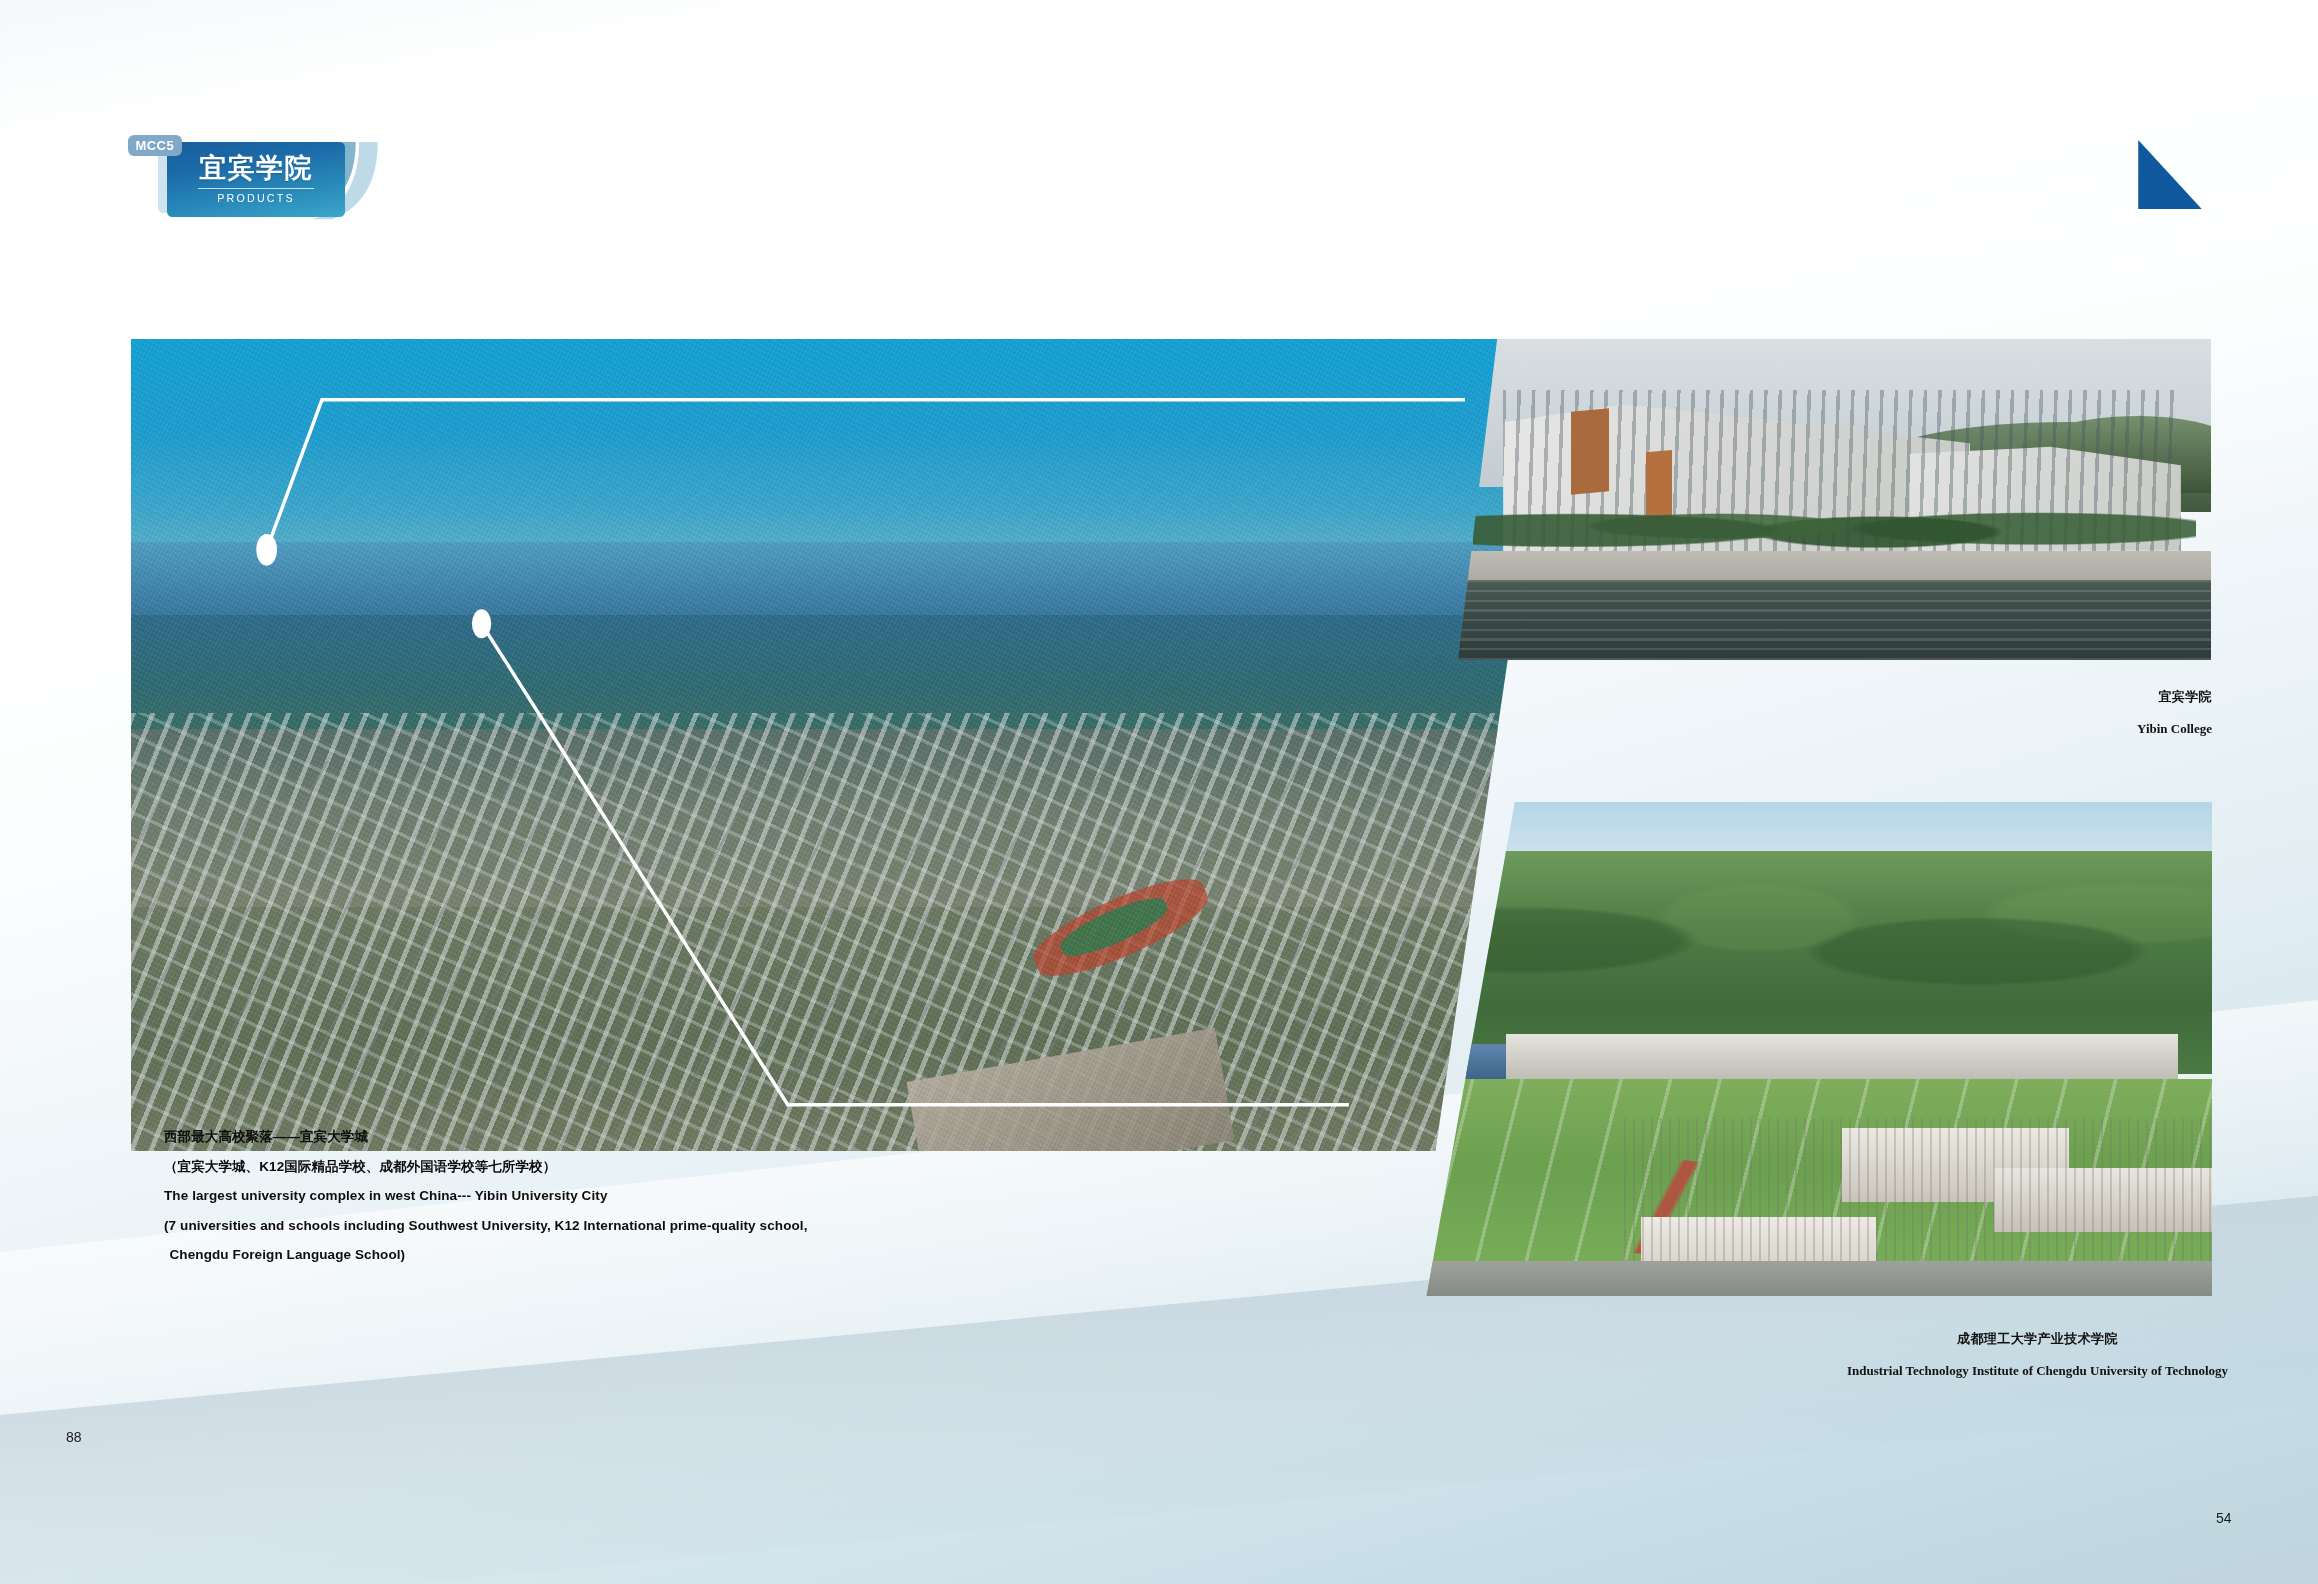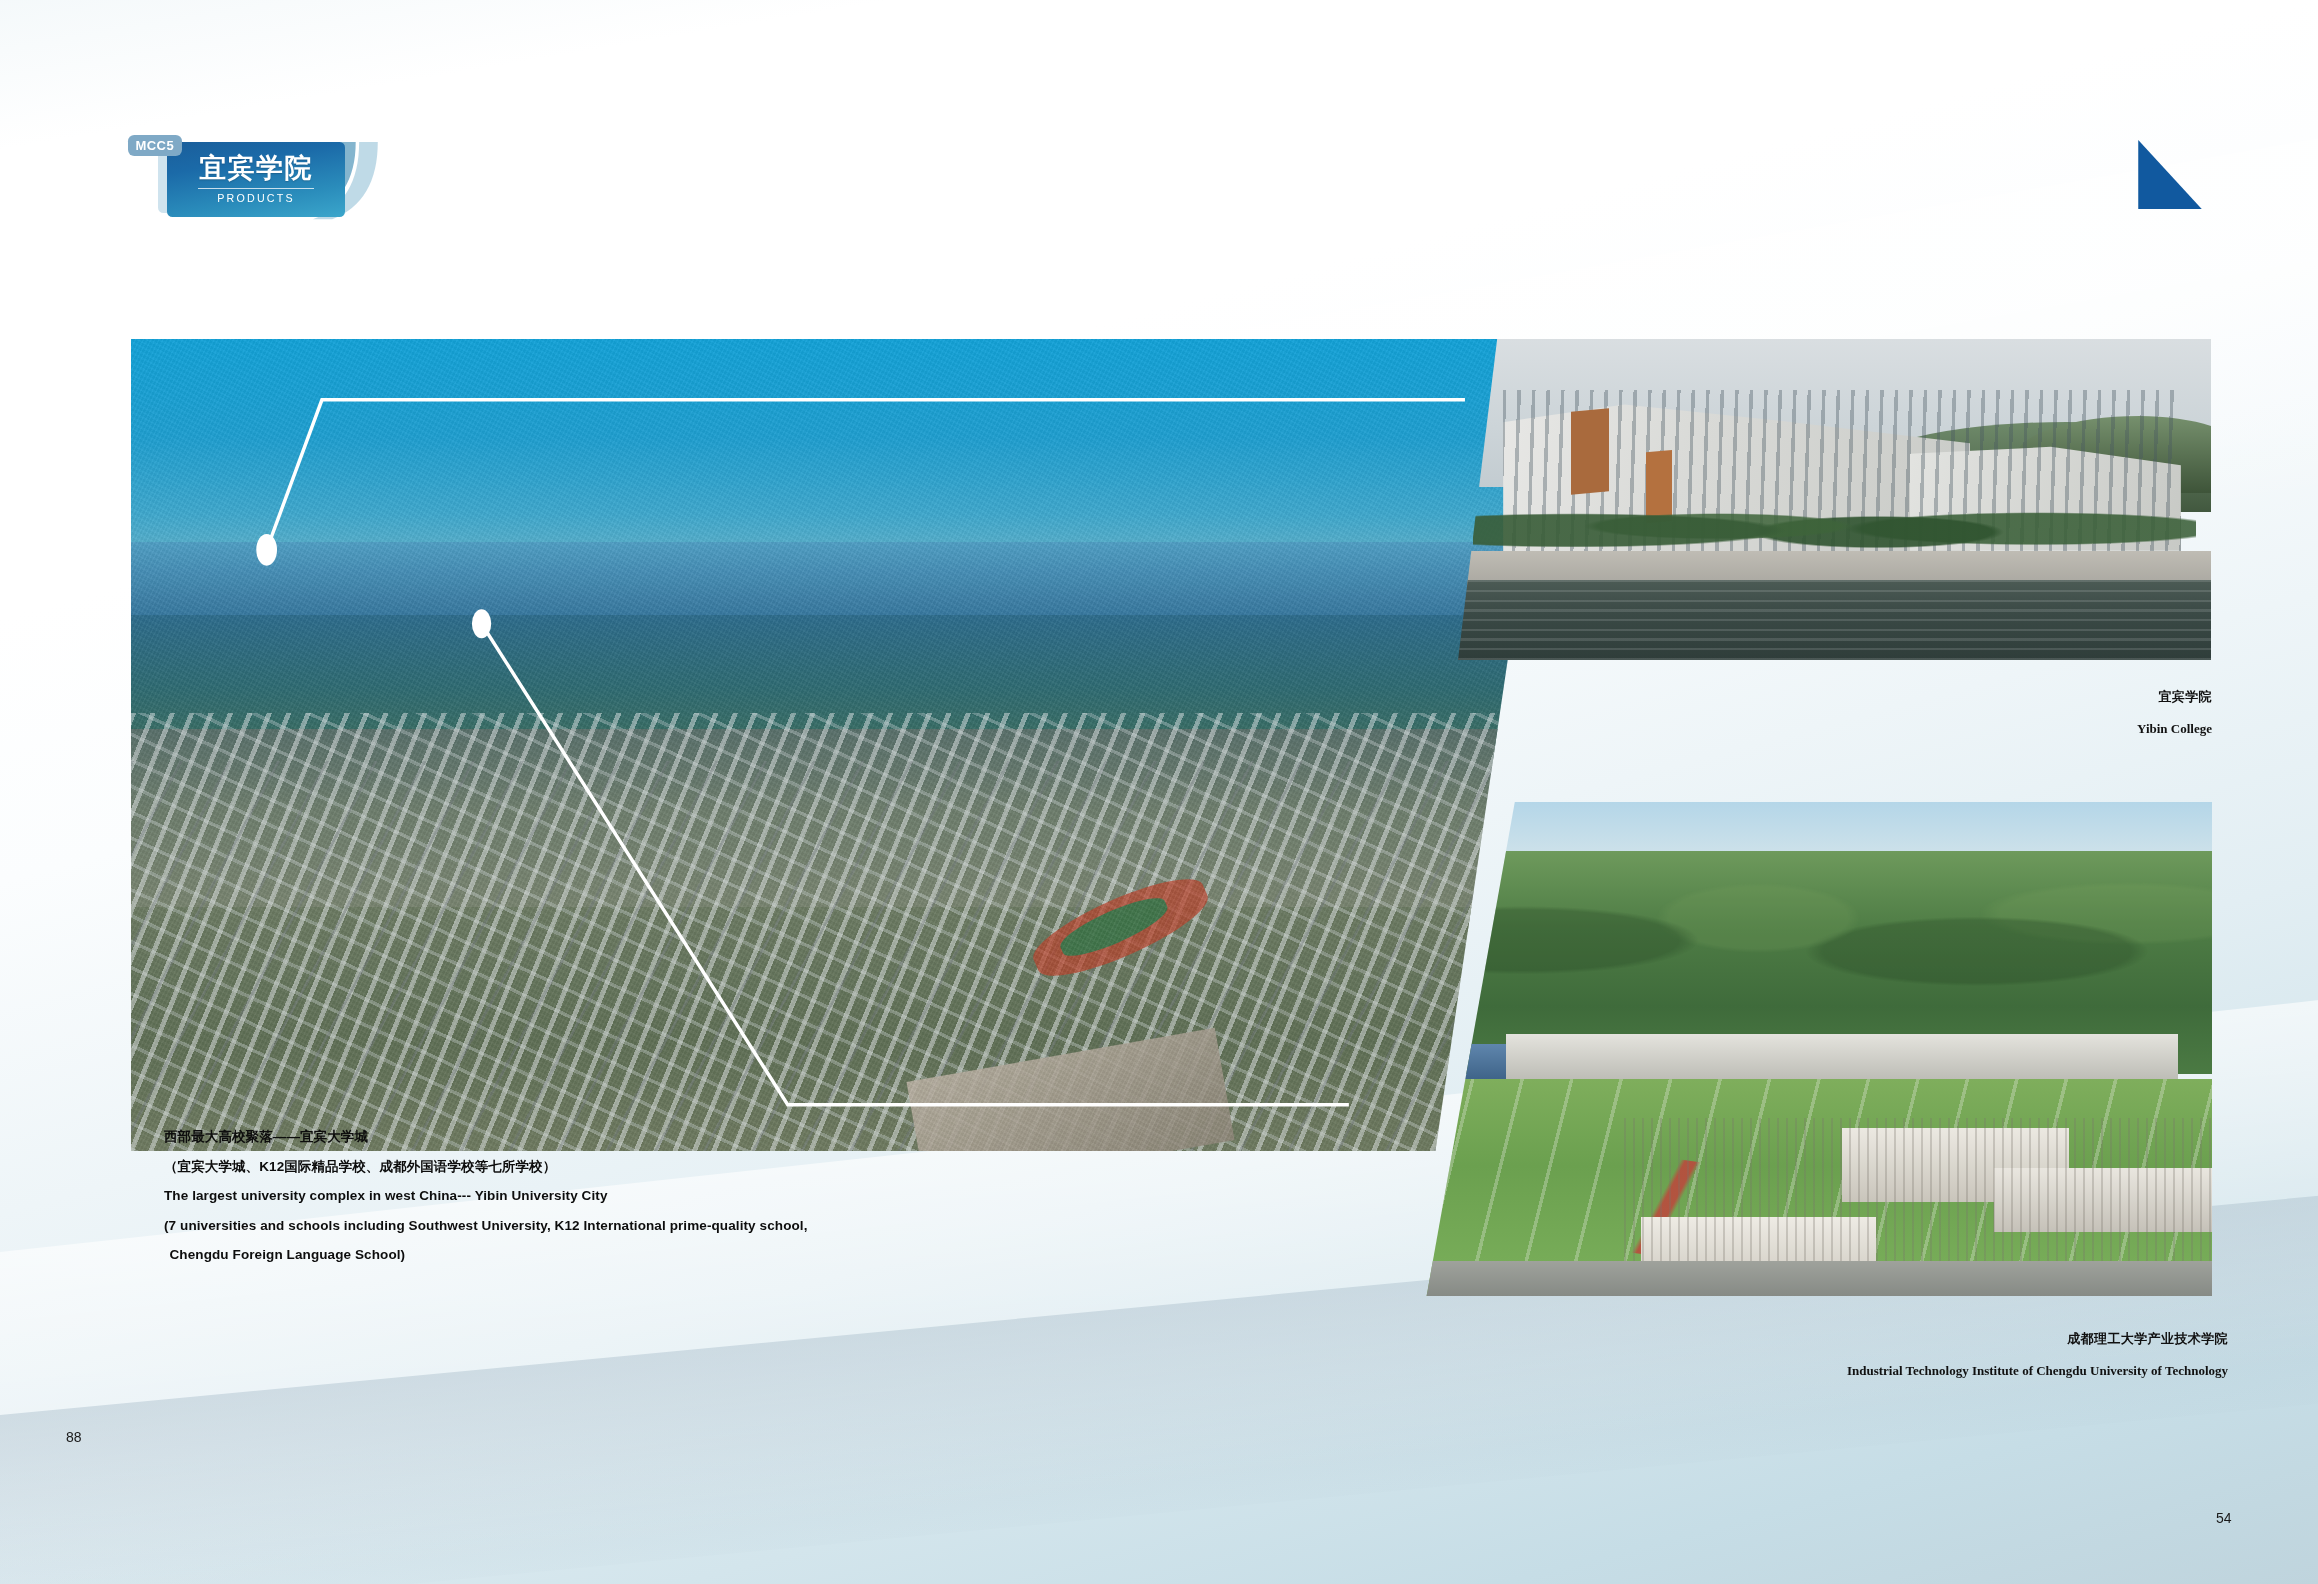--- a/index.html
+++ b/index.html
@@ -234,21 +234,21 @@
     font-size:13.5px; font-weight:bold; line-height:1; margin-bottom:16px;
     letter-spacing:0.1px; white-space:nowrap;margin-left:34px;
   }
   #caption-main p.indent{ padding-left:5.5px; }
 
   .photo-caption{ position:absolute; text-align:right; color:#111;font-family:Liberation Serif, serif; }
   .photo-caption .cn{ font-size:13px; font-weight:bold; letter-spacing:0.4px; }
   .photo-caption .en{ font-size:13px; font-weight:bold; margin-top:15px; }
 
   #caption-yibin{ right:107px; top:688px; }
-  #caption-cdut{ right:91px; top:1330px; }
+  #caption-cdut{ right:91px; top:1330px;text-align:center; }
 
   
   .pageno{ position:absolute; font-size:14px; color:#1a1a1a; }
   #pageno-left{ left:66px; top:1429px; }
   #pageno-right{ left:2216px; top:1510px; }
 </style>
 </head>
 <body>
 
 <div id="page">

